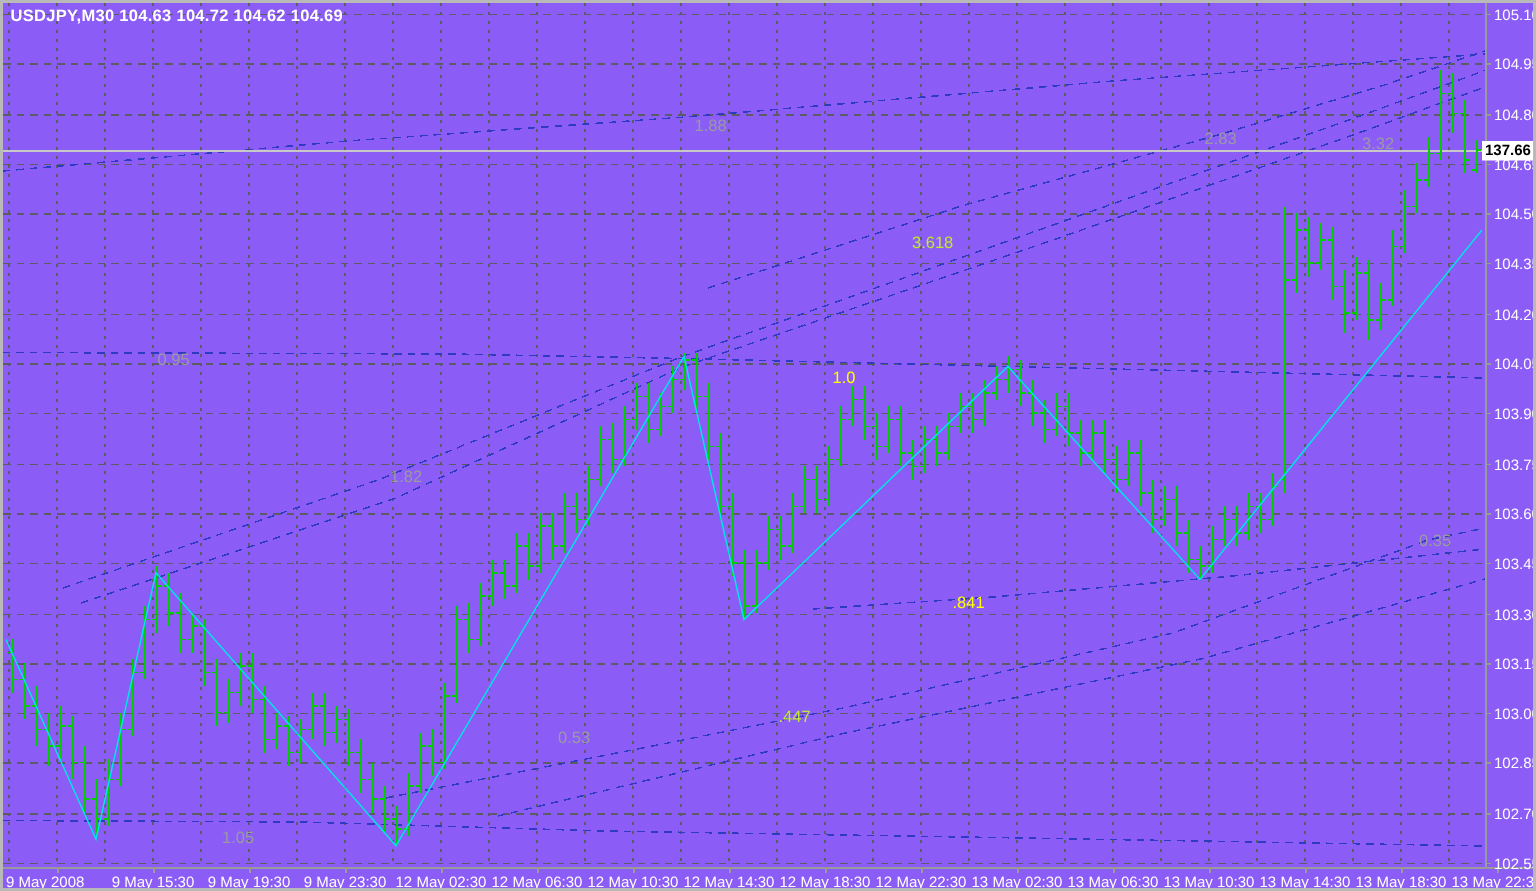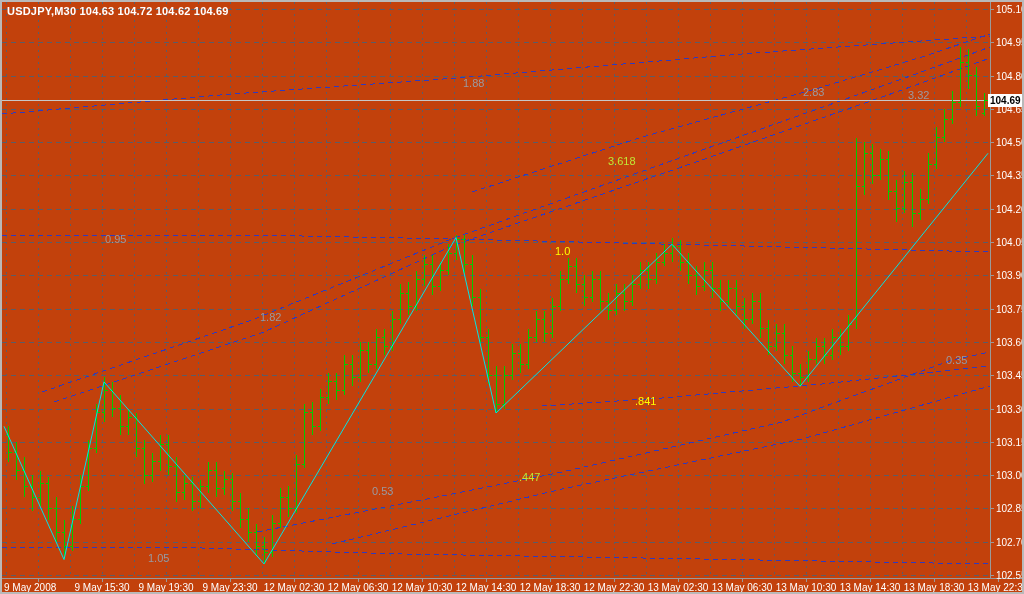--- a/index.html
+++ b/index.html
@@ -1,18 +1,18 @@
 <!DOCTYPE html>
 <html><head>
 <meta charset="utf-8">
 <style>
   html,body{margin:0;padding:0;background:#000;}
   .window{
     position:relative;width:1024px;height:594px;box-sizing:border-box;
-    background:#c2410c;border:2px solid #b9b9b9;overflow:hidden;
+    background:#8b5cf6;border:2px solid #b9b9b9;overflow:hidden;
     font-family:"Liberation Sans",sans-serif;
   }
   .chart-svg{position:absolute;left:0;top:0;shape-rendering:crispEdges;}
   .chart-title{
     position:absolute;left:5px;top:3px;color:#ffffff;
     font-size:11px;font-weight:bold;letter-spacing:0.2px;white-space:pre;
     z-index:5;
   }
   .price-tag{
     position:absolute;left:986px;top:89px;width:33px;height:13px;
@@ -548,14 +548,14 @@
         <line x1="804.5" y1="577" x2="804.5" y2="580" stroke="#9a9a9a" stroke-width="1"></line>
         <text y="589" fill="#ffffff" font-family="&quot;Liberation Sans&quot;,sans-serif" font-size="10px" x="804" text-anchor="middle">13 May 10:30</text>
         <line x1="868.5" y1="577" x2="868.5" y2="580" stroke="#9a9a9a" stroke-width="1"></line>
         <text y="589" fill="#ffffff" font-family="&quot;Liberation Sans&quot;,sans-serif" font-size="10px" x="868" text-anchor="middle">13 May 14:30</text>
         <line x1="932.5" y1="577" x2="932.5" y2="580" stroke="#9a9a9a" stroke-width="1"></line>
         <text y="589" fill="#ffffff" font-family="&quot;Liberation Sans&quot;,sans-serif" font-size="10px" x="932" text-anchor="middle">13 May 18:30</text>
         <line x1="996.5" y1="577" x2="996.5" y2="580" stroke="#9a9a9a" stroke-width="1"></line>
         <text y="589" fill="#ffffff" font-family="&quot;Liberation Sans&quot;,sans-serif" font-size="10px" x="996" text-anchor="middle">13 May 22:30</text>
       </g>
     </svg>
-  <div class="price-tag" style="top: 92px;">104.69</div>
+  <div class="price-tag" style="top: 92px;">137.66</div>
 </div>
 
 </body></html>

